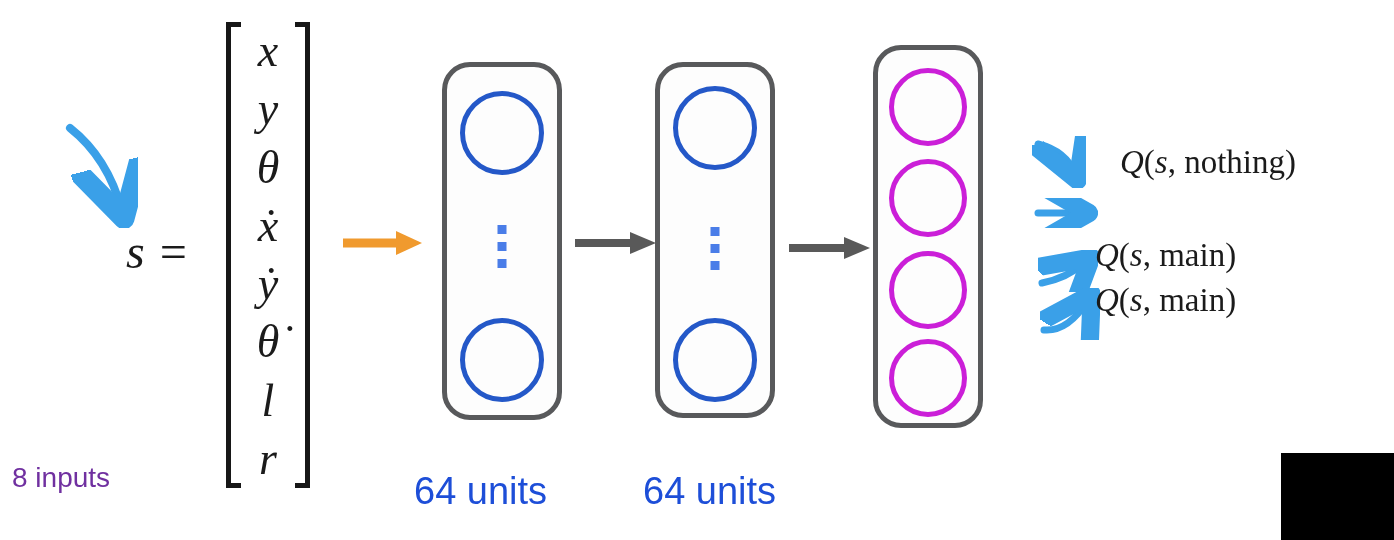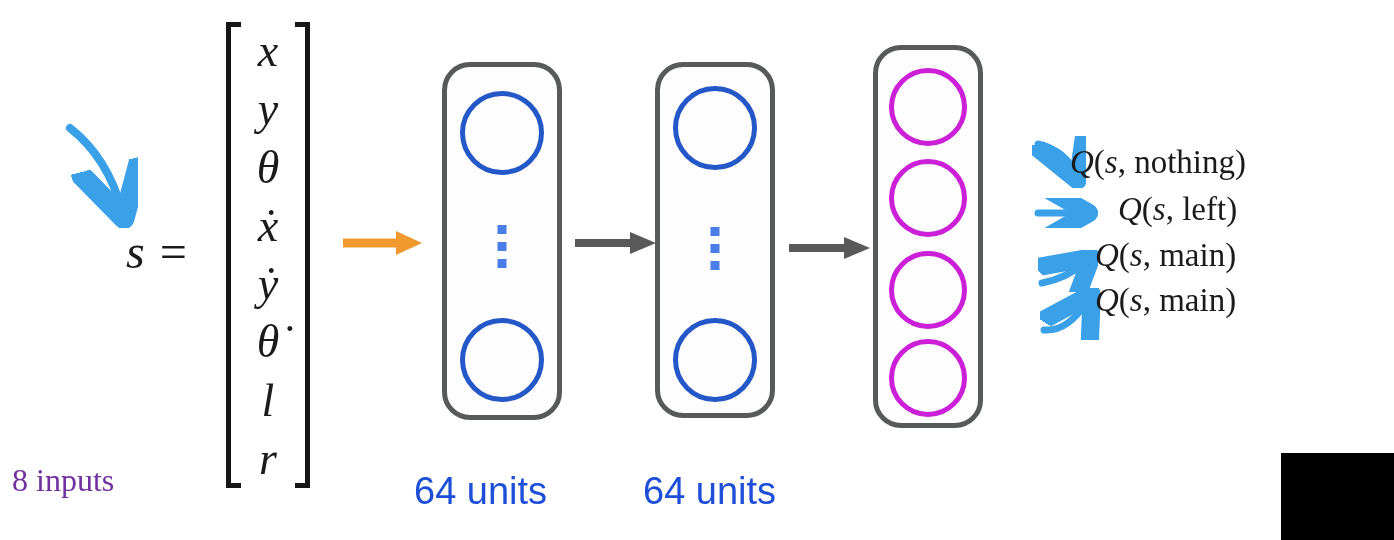--- a/index.html
+++ b/index.html
@@ -26,21 +26,21 @@
   .layer-2{left:655px;top:62px;width:120px;height:356px;}
   .layer-3{left:873px;top:45px;width:110px;height:383px;}
   .neuron{position:absolute;left:50%;transform:translateX(-50%);box-sizing:border-box;border-radius:50%;background:transparent;}
   .neuron.blue{width:84px;height:84px;border:5px solid #2458C8;}
   .neuron.magenta{width:78px;height:78px;border:5px solid #CB1FD8;}
   .dots{position:absolute;left:50%;transform:translateX(-50%);display:flex;flex-direction:column;gap:8px;}
   .dot{width:9px;height:9px;background:#4A7DE8;}
 
   
   .units-label{font-size:38px;color:#1d4ed8;text-align:left;width:160px;}
-  .inputs-label{left:12px;top:462px;font-size:32px;color:#7030A0;font-family:Liberation Serif, serif;}
+  .inputs-label{left:12px;top:462px;font-size:28px;color:#7030A0;}
 
   
   .q-row{font-size:33px;white-space:nowrap;}
   .q-row .math,.q-row .math-up{font-size:33px;}
 
   .black-rect{left:1281px;top:453px;width:113px;height:87px;background:#000;}
 </style>
 </head>
 <body>
 
@@ -147,25 +147,22 @@
 
   <svg class="abs" style="left:1040px;top:288px" width="60" height="52" viewBox="0 0 60 52">
     <defs>
         <marker id="m4" markerWidth="10" markerHeight="10" refX="6" refY="5" orient="auto">
       <path d="M0 1 L7 5 L0 9" fill="none" stroke="#3AA0E8" stroke-width="2.6" stroke-linecap="round" stroke-linejoin="round"></path>
     </marker>
       </defs>
     <path d="M 4 42 Q 28 44 48 12" fill="none" stroke="#3AA0E8" stroke-width="7" stroke-linecap="round" marker-end="url(#m4)"></path>
   </svg>
 
-  <div class="abs q-row" style="left:1070px;top:143px">
+  <div class="abs q-row" style="left:1120px;top:143px">
     <span class="math">Q</span><span class="math-up">(</span><span class="math">s</span><span class="math-up">, </span><span class="math-up">nothing</span><span class="math-up">)</span>
-  </div>
-  <div class="abs q-row" style="left:1118px;top:190px">
-    <span class="math">Q</span><span class="math-up">(</span><span class="math">s</span><span class="math-up">, </span><span class="math-up">left</span><span class="math-up">)</span>
   </div>
   <div class="abs q-row" style="left:1095px;top:236px">
     <span class="math">Q</span><span class="math-up">(</span><span class="math">s</span><span class="math-up">, </span><span class="math-up">main</span><span class="math-up">)</span>
   </div>
   <div class="abs q-row" style="left:1095px;top:281px">
     <span class="math">Q</span><span class="math-up">(</span><span class="math">s</span><span class="math-up">, </span><span class="math-up">main</span><span class="math-up">)</span>
   </div>
 
   <div class="abs black-rect"></div>
 

